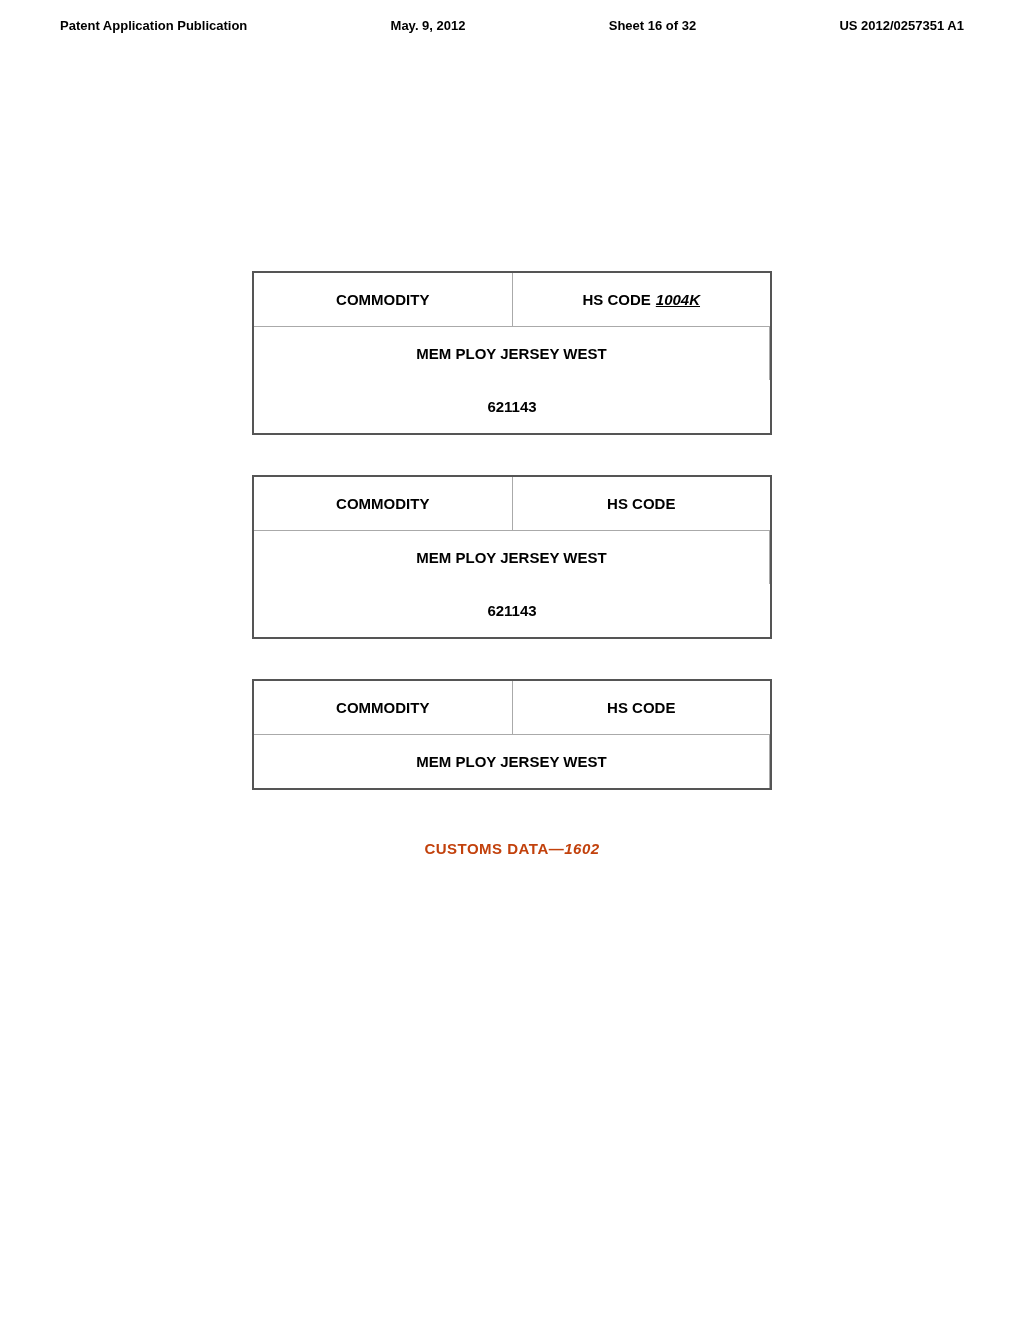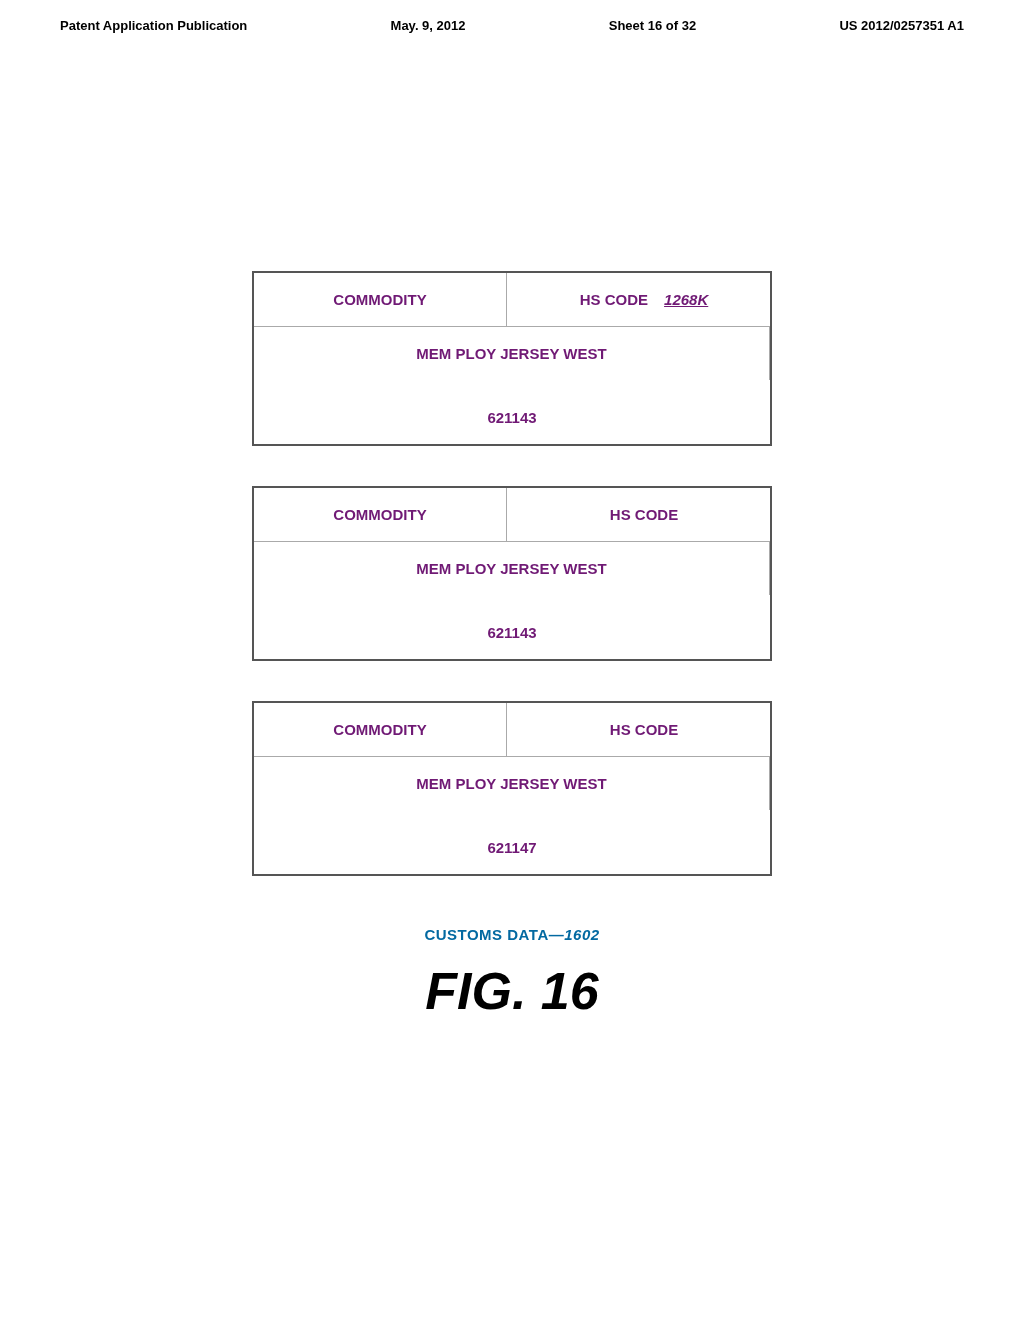--- a/index.html
+++ b/index.html
@@ -1,19 +1,18 @@
 <!DOCTYPE html>
 <html><head>
   <meta charset="utf-8">
   <style>
     * {
       margin: 0;
       padding: 0;
       box-sizing: border-box;
-      gap: 11px;
     }
 
     body {
       width: 1024px;
       height: 1320px;
       background: #ffffff;
       font-family: Arial, Helvetica, sans-serif;
       position: relative;
       overflow: hidden;
     }
@@ -54,21 +53,21 @@
       border-bottom: none;
       flex-direction: column;
     }
 
     .table-cell {
       flex: 1;
       padding: 18px 20px;
       text-align: center;
       font-size: 15px;
       font-weight: bold;
-      color: #701a75;
+      color: #000000;
       display: flex;
       align-items: center;
       justify-content: center;
     }
 
     .table-cell.left {
       border-right: 1px solid #aaa;
     }
 
     .hs-code-bold {
@@ -78,21 +77,21 @@
     }
 
     .hs-label {
       font-weight: bold;
       margin-right: 5px;
     }
 
     .customs-label {
       font-size: 15px;
       font-weight: bold;
-      color: #0369a1;
+      color: #c2410c;
       letter-spacing: 0.5px;
     }
 
     .customs-italic {
       font-style: italic;
       font-weight: bold;
     }
 
     .fig-label {
       font-size: 52px;
@@ -120,21 +119,21 @@
   <span class="header-text">US 2012/0257351 A1</span>
 </div>
 
 <div class="main-content">
 
   <div class="table-container">
     <div class="table-row">
       <div class="table-cell left">COMMODITY</div>
       <div class="table-cell">
         <span class="hs-label">HS CODE</span>
-        <span class="hs-code-bold">1268K</span>
+        <span class="hs-code-bold">1004K</span>
       </div>
     </div>
     <div class="table-row">
       <div class="table-cell left">MEM PLOY JERSEY WEST</div>
       <div class="table-cell">621143</div>
     </div>
   </div>
 
   <div class="table-container">
     <div class="table-row">
@@ -147,24 +146,22 @@
     </div>
   </div>
 
   <div class="table-container">
     <div class="table-row">
       <div class="table-cell left">COMMODITY</div>
       <div class="table-cell">HS CODE</div>
     </div>
     <div class="table-row">
       <div class="table-cell left">MEM PLOY JERSEY WEST</div>
-      <div class="table-cell">621147</div>
     </div>
   </div>
 
   <div class="bottom-section">
     <div class="customs-label">
       <span>CUSTOMS DATA</span><span>—</span><span class="customs-italic">1602</span>
     </div>
-    <div class="fig-label">FIG. 16</div>
   </div>
 
 </div>
 
 </body></html>

